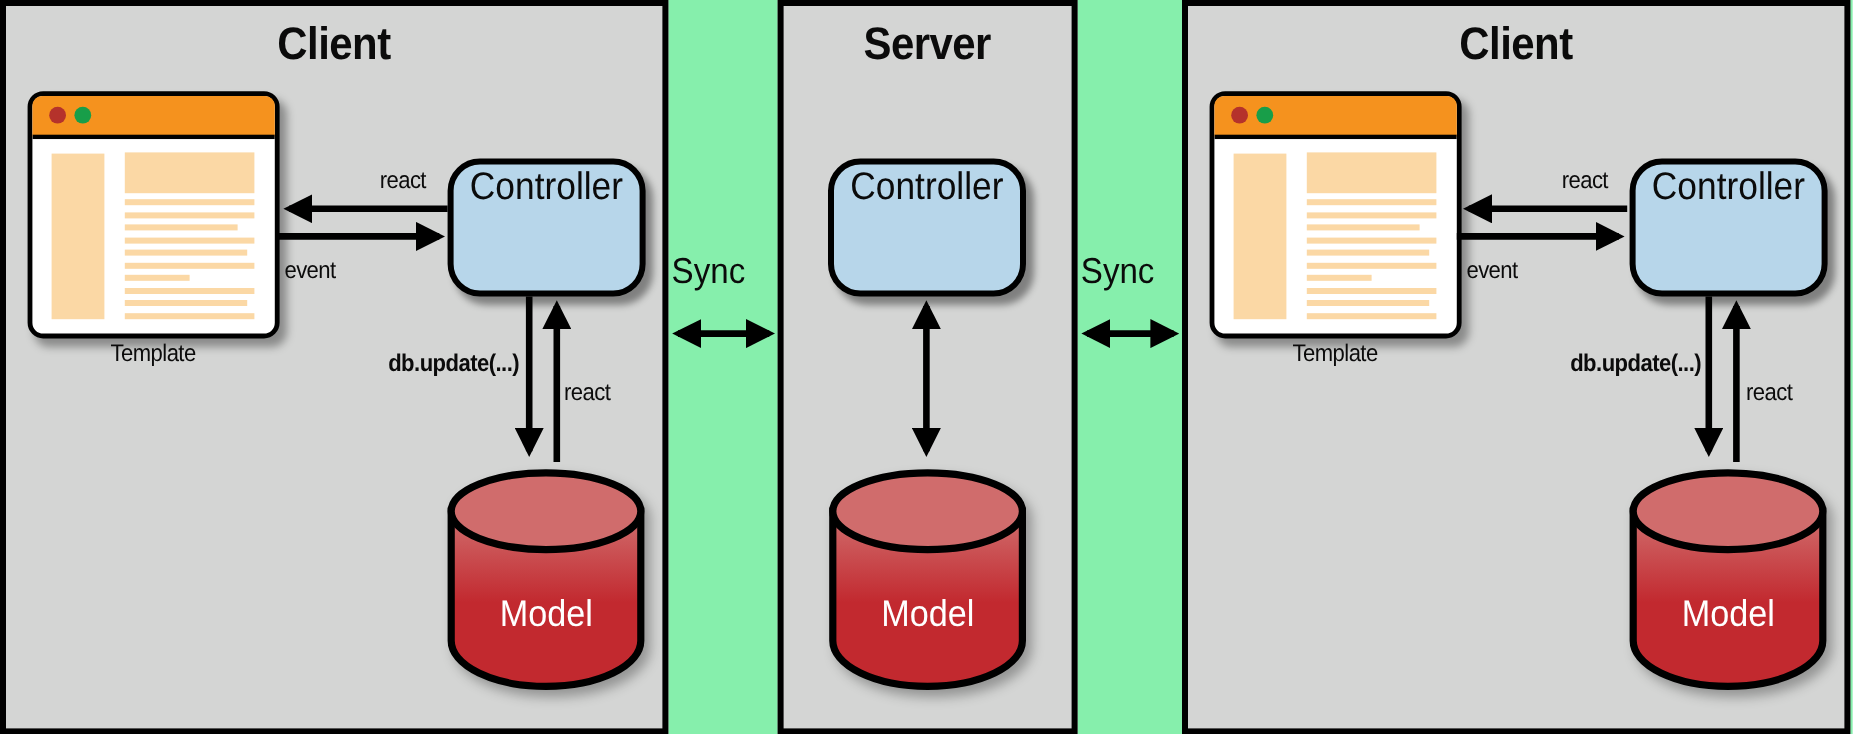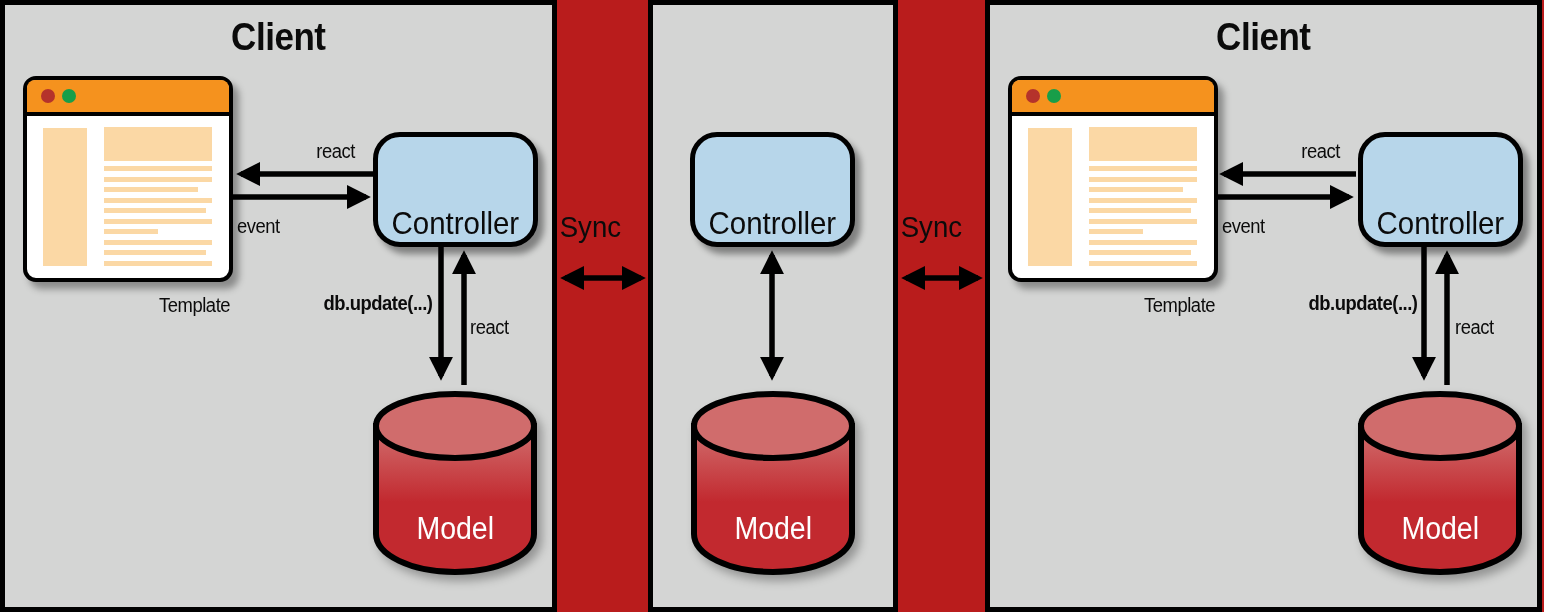--- a/index.html
+++ b/index.html
@@ -1,17 +1,17 @@
 <!DOCTYPE html>
 <html style="--panel-bg: #d4d5d4; --outline: #000000; --browser-titlebar: #f5921e; --browser-dot-red: #b5322b; --browser-dot-green: #189e49; --browser-content-block: #fbd8a5; --controller-fill: #b7d6ea; --model-top-fill: #d06c6c; --model-body-fill: #c2292f; --model-label-color: #ffffff; --arrow-color: #000000;"><head>
 <meta charset="utf-8">
 <style>
   html,body{margin:0;padding:0;background:#fff;}
   #stage{
-    position:relative;width:1544px;height:612px;background:#b91c1c;overflow:hidden;
+    position:relative;width:1544px;height:612px;background:#86efac;overflow:hidden;
     font-family:"Liberation Sans","DejaVu Sans",sans-serif;color:#0b0b0b;
   }
   
   .panel{
     position:absolute;top:0;height:612px;box-sizing:border-box;
     background:var(--panel-bg,#d4d5d4);border:5px solid var(--outline,#000);
   }
   .panel-left{left:0;width:557px;}
   .panel-server{left:648px;width:250px;}
   .panel-right{left:985px;width:557px;}
@@ -44,37 +44,37 @@
   .ln{height:5px;margin-bottom:5.5px;width:108px;background:var(--browser-content-block,#fbd8a5);}
   .ln:nth-child(3){width:94px;}
   .ln:nth-child(5){width:102px;}
   .ln:nth-child(7){width:54px;}
   .ln:nth-child(9){width:102px;}
   
   .controller{
     position:absolute;left:368px;top:127px;width:165px;height:115px;box-sizing:border-box;
     background:var(--controller-fill,#b7d6ea);border:5px solid var(--outline,#000);
     border-radius:27px;box-shadow:6px 7px 6px rgba(0,0,0,.4);
-    display:flex;align-items:flex-end;justify-content:center;font-size:32px;
+    display:flex;align-items:flex-start;justify-content:center;font-size:32px;
   }
   .panel-server .controller{left:37px;}
   .model{position:absolute;left:367px;top:379px;width:166px;height:192px;}
   .panel-server .model{left:37px;}
   .cyl{filter:drop-shadow(5px 6px 5px rgba(0,0,0,.3));}
   .cyl-body{fill:url(#model-grad);stroke:var(--outline,#000);stroke-width:6;}
   .cyl-top{fill:var(--model-top-fill,#d06c6c);stroke:var(--outline,#000);stroke-width:6;}
   .stop-top{stop-color:var(--model-top-fill,#d06c6c);}
   .stop-body{stop-color:var(--model-body-fill,#c2292f);}
   .model-lbl{
     position:absolute;left:0;top:110px;width:100%;text-align:center;
-    color:var(--model-label-color,#fff);font-size:31px;margin-top:17px;
+    color:var(--model-label-color,#fff);font-size:31px;
   }
   
   .lbl{position:absolute;font-size:20px;letter-spacing:-.5px;white-space:nowrap;}
-  .template-lbl{left:18px;top:289px;width:210px;text-align:right;}
+  .template-lbl{left:18px;top:279px;width:210px;text-align:center;}
   .react-top-lbl{left:245px;top:135px;width:105px;text-align:right;}
   .event-lbl{left:232px;top:210px;}
   .db-lbl{left:255px;top:287px;width:173px;text-align:right;font-weight:bold;}
   .react-bottom-lbl{left:465px;top:311px;}
   
   .sync{position:absolute;top:210px;text-align:left;font-size:30px;}
   .sync-1{left:557px;width:91px;}
   .sync-2{left:898px;width:87px;}
   
   .arrows{position:absolute;left:0;top:0;pointer-events:none;}
@@ -137,20 +137,21 @@
     <div class="model">
       <svg class="cyl" width="166" height="192" viewBox="0 0 166 192">
         <path class="cyl-body" d="M4,42 L4,150 A79,38 0 0 0 162,150 L162,42 Z"></path>
         <ellipse class="cyl-top" cx="83" cy="42" rx="79" ry="32"></ellipse>
       </svg>
       <div class="model-lbl"><span class="cond">Model</span></div>
     </div>
   </section>
 
   <section class="panel panel-server">
+    <h2 class="panel-title"><span class="cond">Server</span></h2>
     <div class="controller">
         <span class="cond">Controller</span>
       </div>
     <div class="model">
       <svg class="cyl" width="166" height="192" viewBox="0 0 166 192">
         <path class="cyl-body" d="M4,42 L4,150 A79,38 0 0 0 162,150 L162,42 Z"></path>
         <ellipse class="cyl-top" cx="83" cy="42" rx="79" ry="32"></ellipse>
       </svg>
       <div class="model-lbl"><span class="cond">Model</span></div>
     </div>

